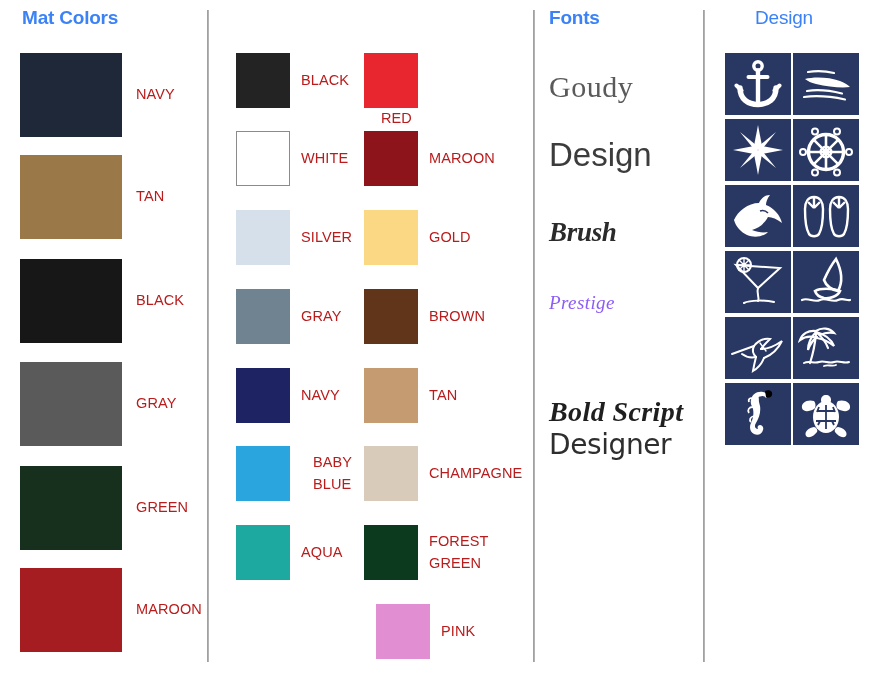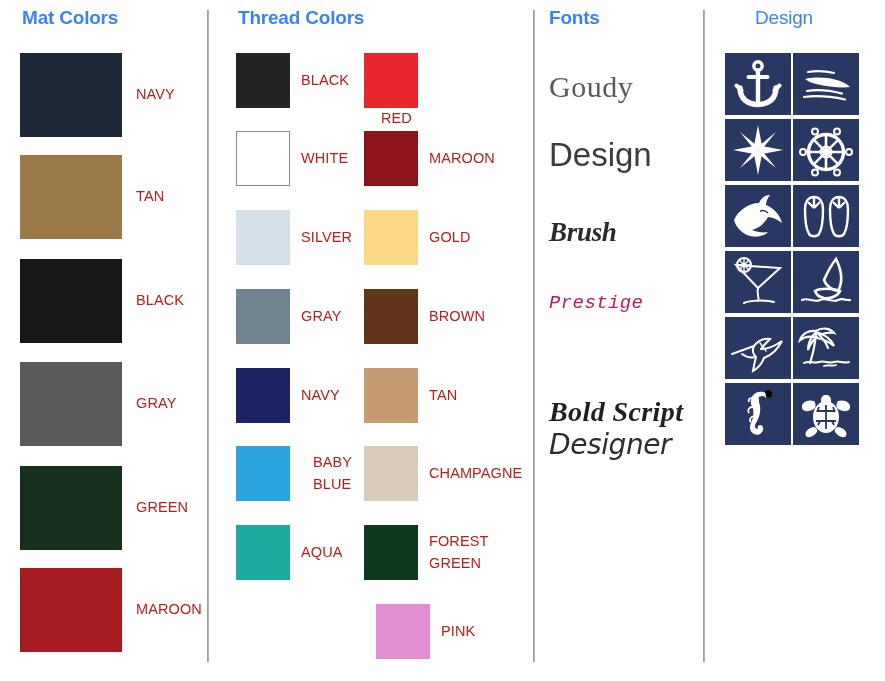--- a/index.html
+++ b/index.html
@@ -82,23 +82,23 @@
   
   .font-sample {
     position: absolute;
     white-space: nowrap;
     color: #3a3a3a;
     left: 549px;
   }
   .f-goudy   { font-family: "Liberation Serif", serif; font-size: 30px; color: #5a5a5a; letter-spacing: 0.5px; }
   .f-avante  { font-family: "Liberation Sans", sans-serif; font-size: 33px; font-weight: 300; color: #3c3c3c; letter-spacing: 0px; }
   .f-brush   { font-family: "Liberation Serif", serif; font-size: 27px; font-weight: bold; font-style: italic; color: #2b2b2b; letter-spacing: -0.3px; }
-  .f-prestige{ font-family: Liberation Mono, monospace; font-size: 19px; font-style: italic; color: #be185d; letter-spacing: 0.4px; }
+  .f-prestige{ font-family: Liberation Serif, serif; font-size: 19px; font-style: italic; color: #8b5cf6; letter-spacing: 0.4px; }
   .f-boldscr { font-family: "Liberation Serif", serif; font-size: 28px; font-weight: bold; font-style: italic; color: #1f1f1f; letter-spacing: 0.4px; }
-  .f-designer{ font-family: "DejaVu Sans", sans-serif; font-size: 28px; color: #2e2e2e; letter-spacing: -0.4px; font-style: italic; }
+  .f-designer{ font-family: "DejaVu Sans", sans-serif; font-size: 28px; color: #2e2e2e; letter-spacing: -0.4px; }
 
   
   #design-grid {
     position: absolute;
     left: 725px;
     top: 53px;
     display: grid;
     grid-template-columns: 66px 66px;
     grid-auto-rows: 62px;
     gap: 4px 2px;
@@ -147,21 +147,20 @@
     <div class="swatch-row" style="left:20px; top:466px;">
       <div class="swatch" style="background:#17301e"></div>
       <div class="swatch-label">GREEN</div>
     </div>
     <div class="swatch-row" style="left:20px; top:568px;">
       <div class="swatch" style="background:#a51c21"></div>
       <div class="swatch-label">MAROON</div>
     </div>
   </div>
 
-  <div class="col-head" style="left:238px; top:7px;">Thread Colors</div>
 
   <div id="thread-colors-column">
 
     <div class="swatch-row" style="left:236px; top:53px;">
       <div class="swatch" style="background:#232323"></div>
       <div class="swatch-label">BLACK</div>
     </div>
     <div class="swatch-row" style="left:236px; top:131px;">
       <div class="swatch bordered" style="background:#ffffff"></div>
       <div class="swatch-label">WHITE</div>

